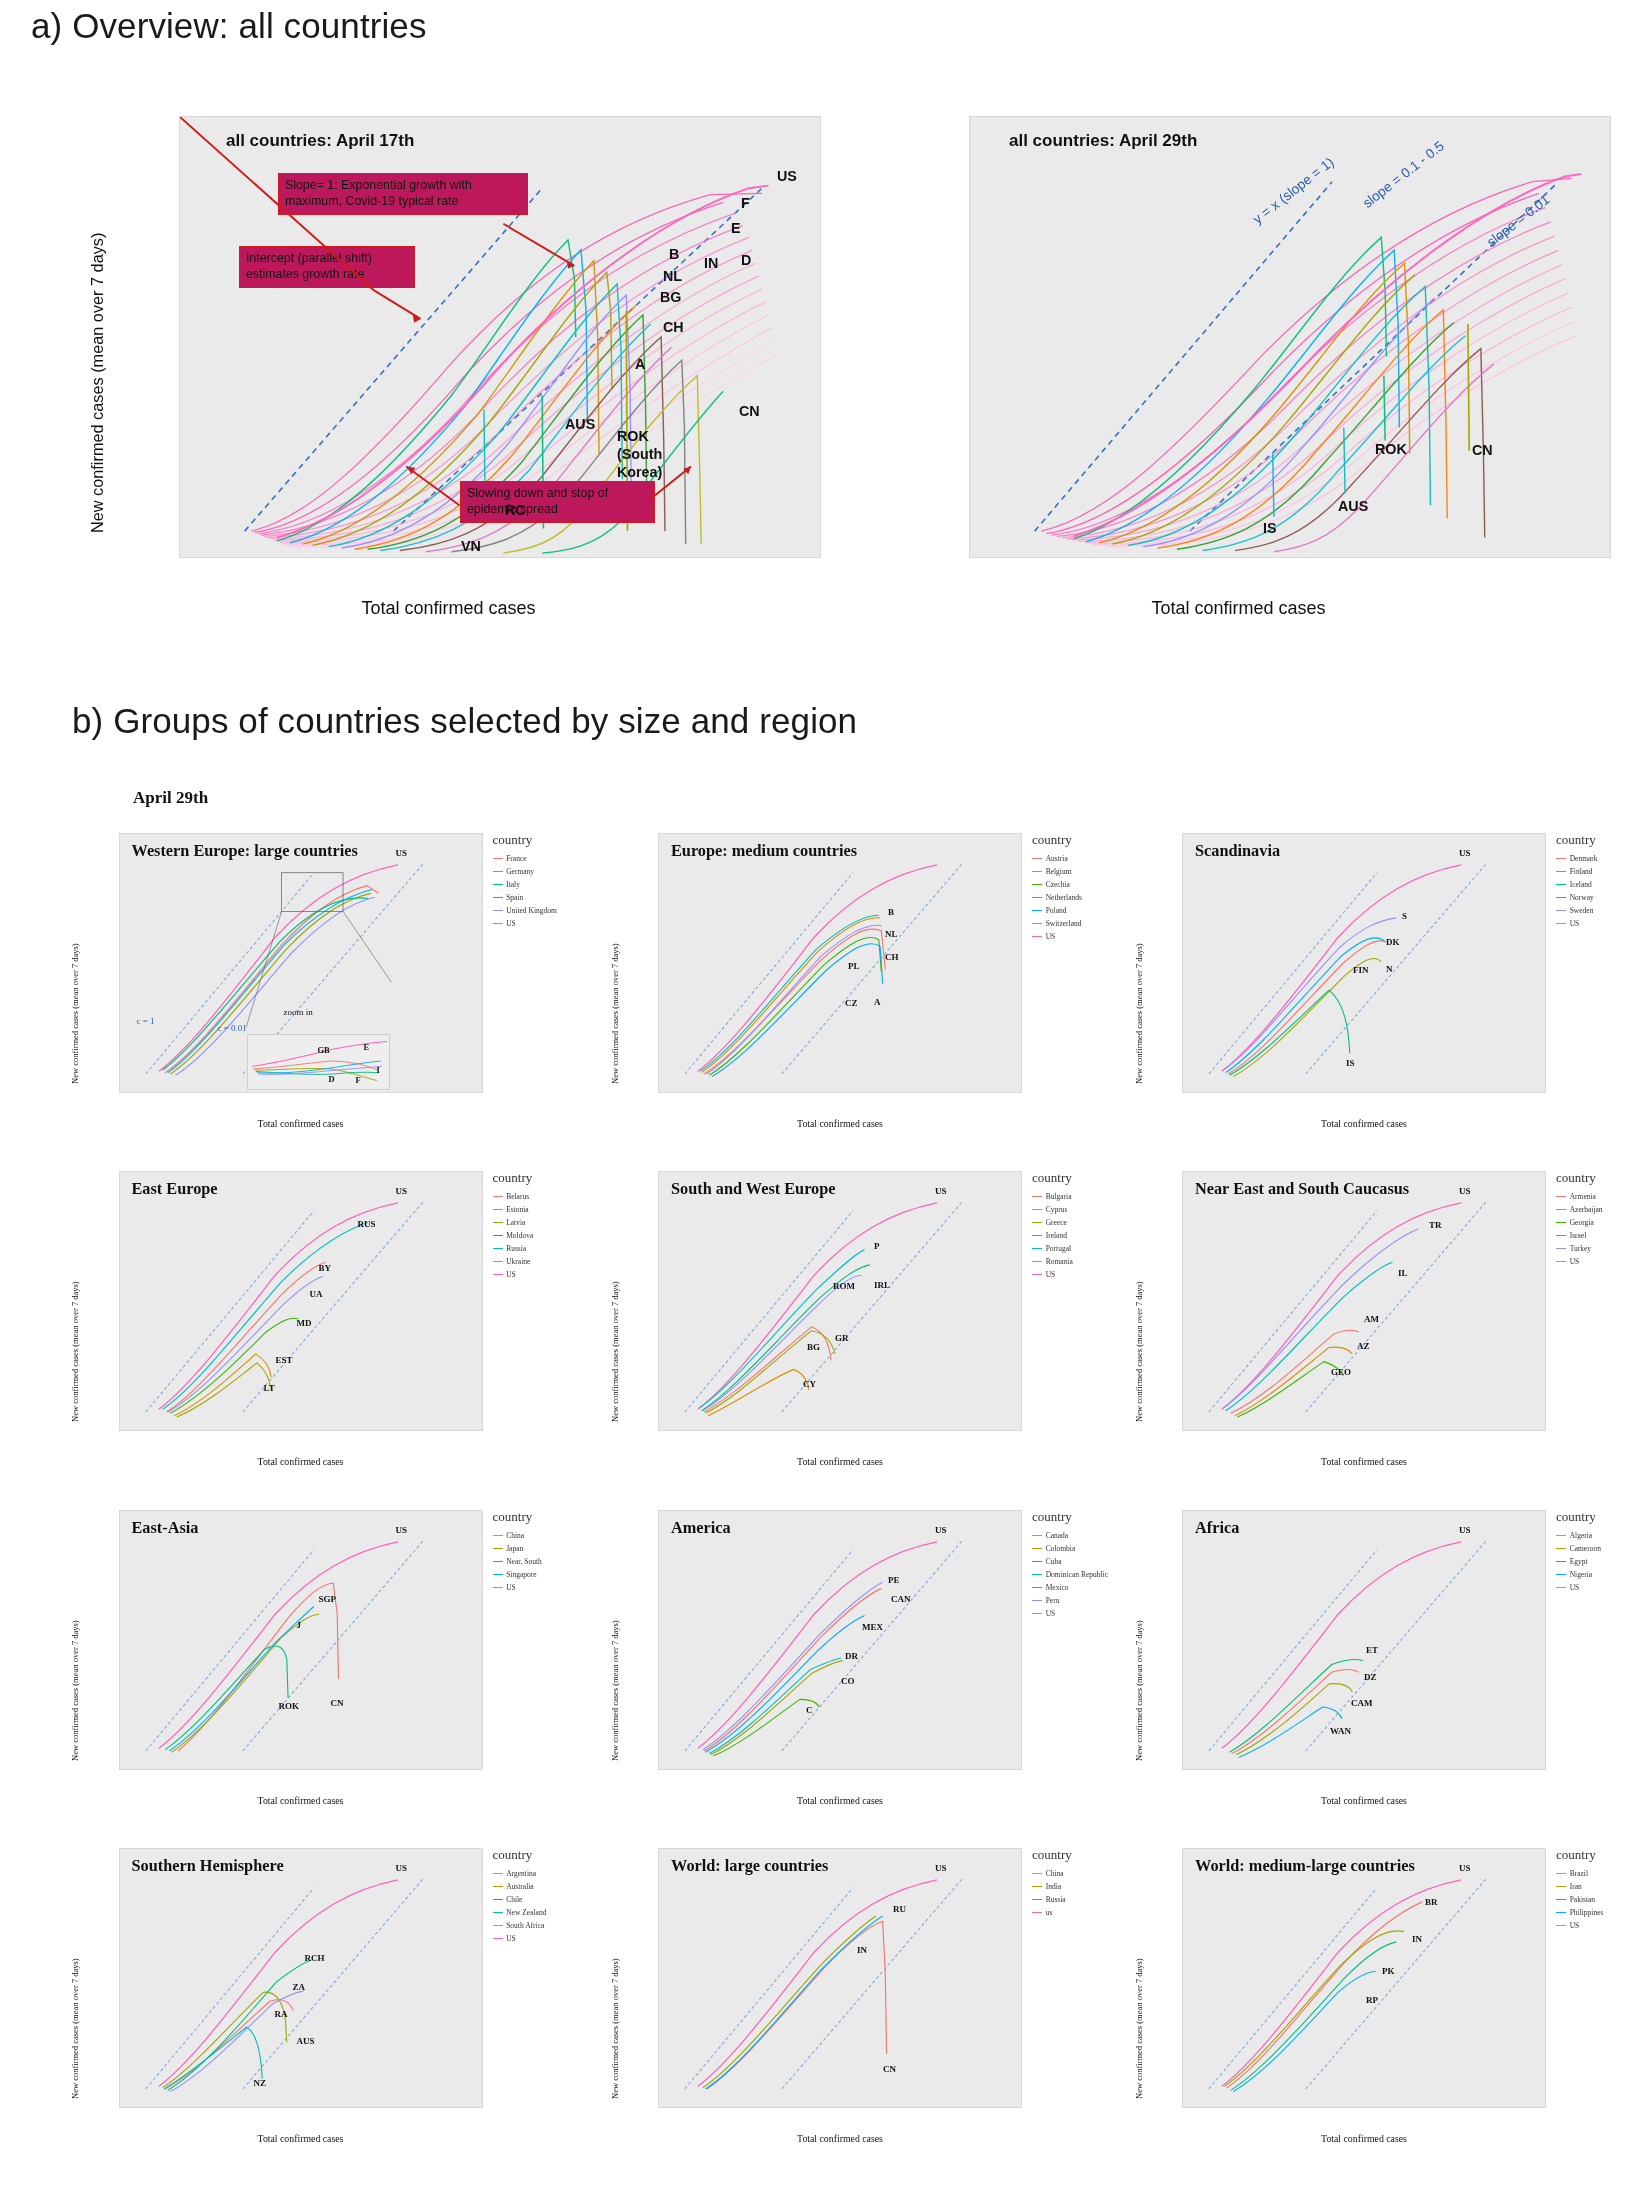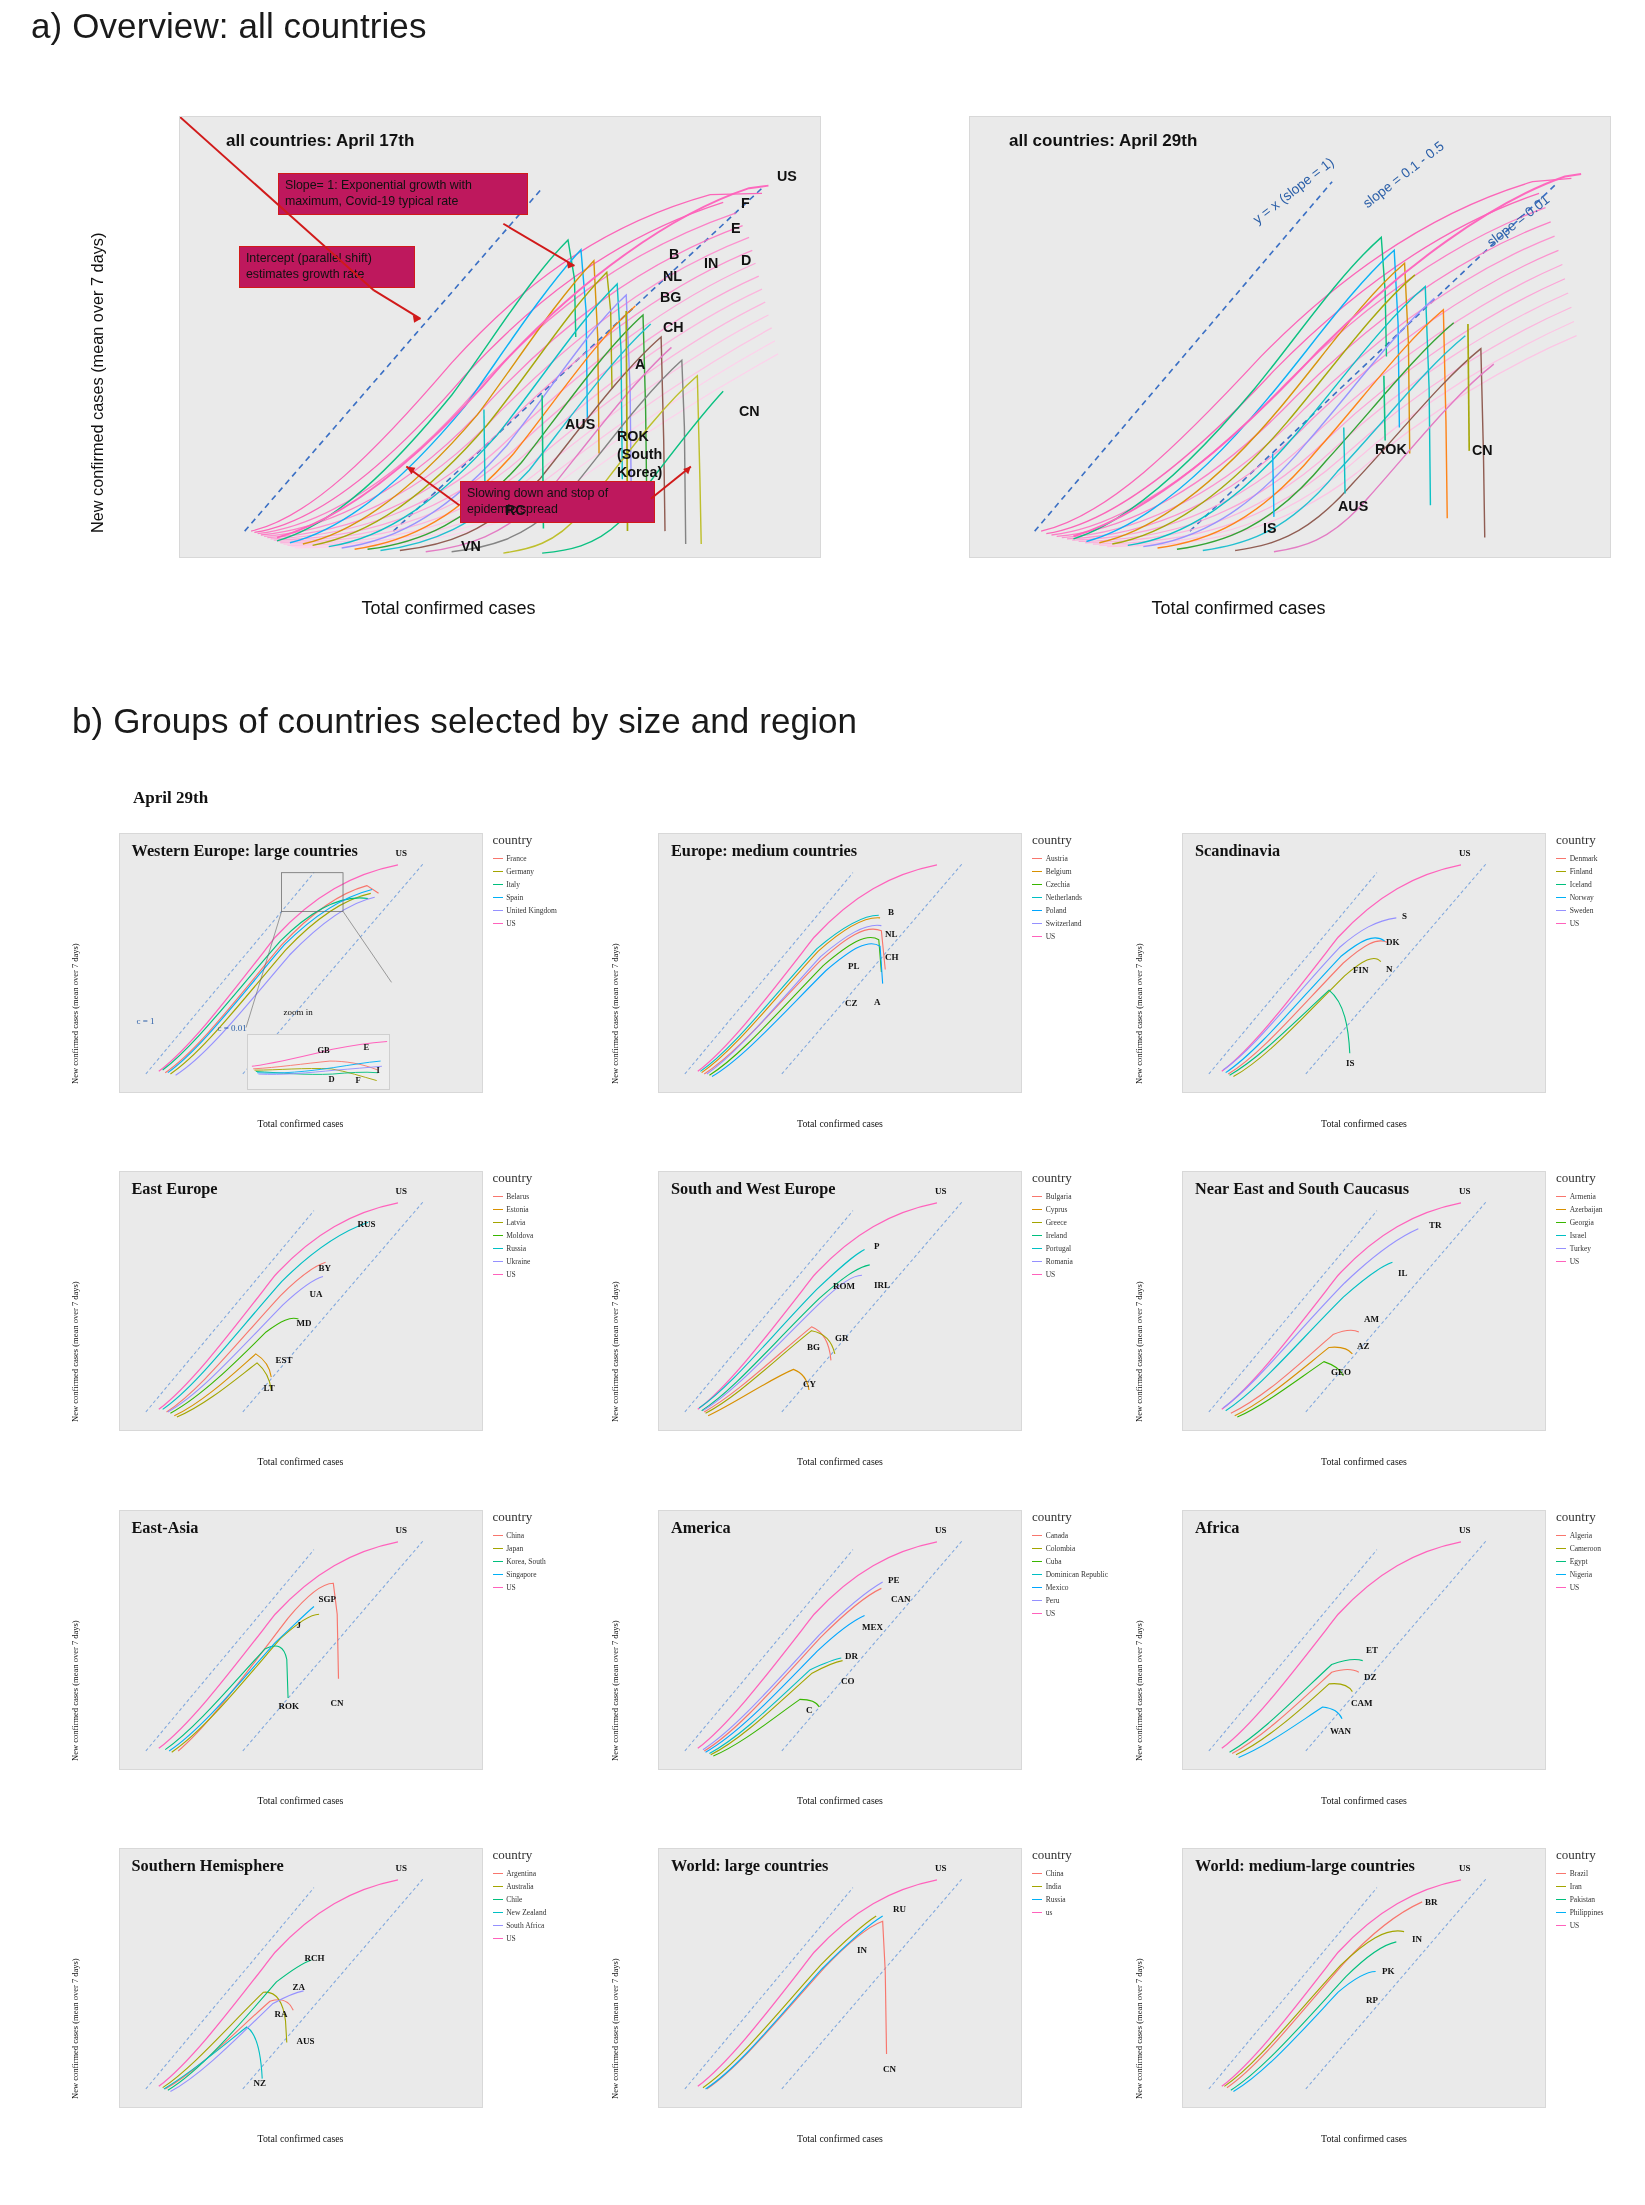--- a/index.html
+++ b/index.html
@@ -675,21 +675,21 @@
       <div class="legend-row">
           <span class="legend-swatch" style="background:#f8766d"></span>
           <span class="legend-label">China</span>
         </div>
       <div class="legend-row">
           <span class="legend-swatch" style="background:#a3a500"></span>
           <span class="legend-label">Japan</span>
         </div>
       <div class="legend-row">
           <span class="legend-swatch" style="background:#00bf7d"></span>
-          <span class="legend-label">Korea, South</span>
+          <span class="legend-label">Near, South</span>
         </div>
       <div class="legend-row">
           <span class="legend-swatch" style="background:#00b0f6"></span>
           <span class="legend-label">Singapore</span>
         </div>
       <div class="legend-row">
           <span class="legend-swatch" style="background:#ff62bc"></span>
           <span class="legend-label">US</span>
         </div>
     </div>

